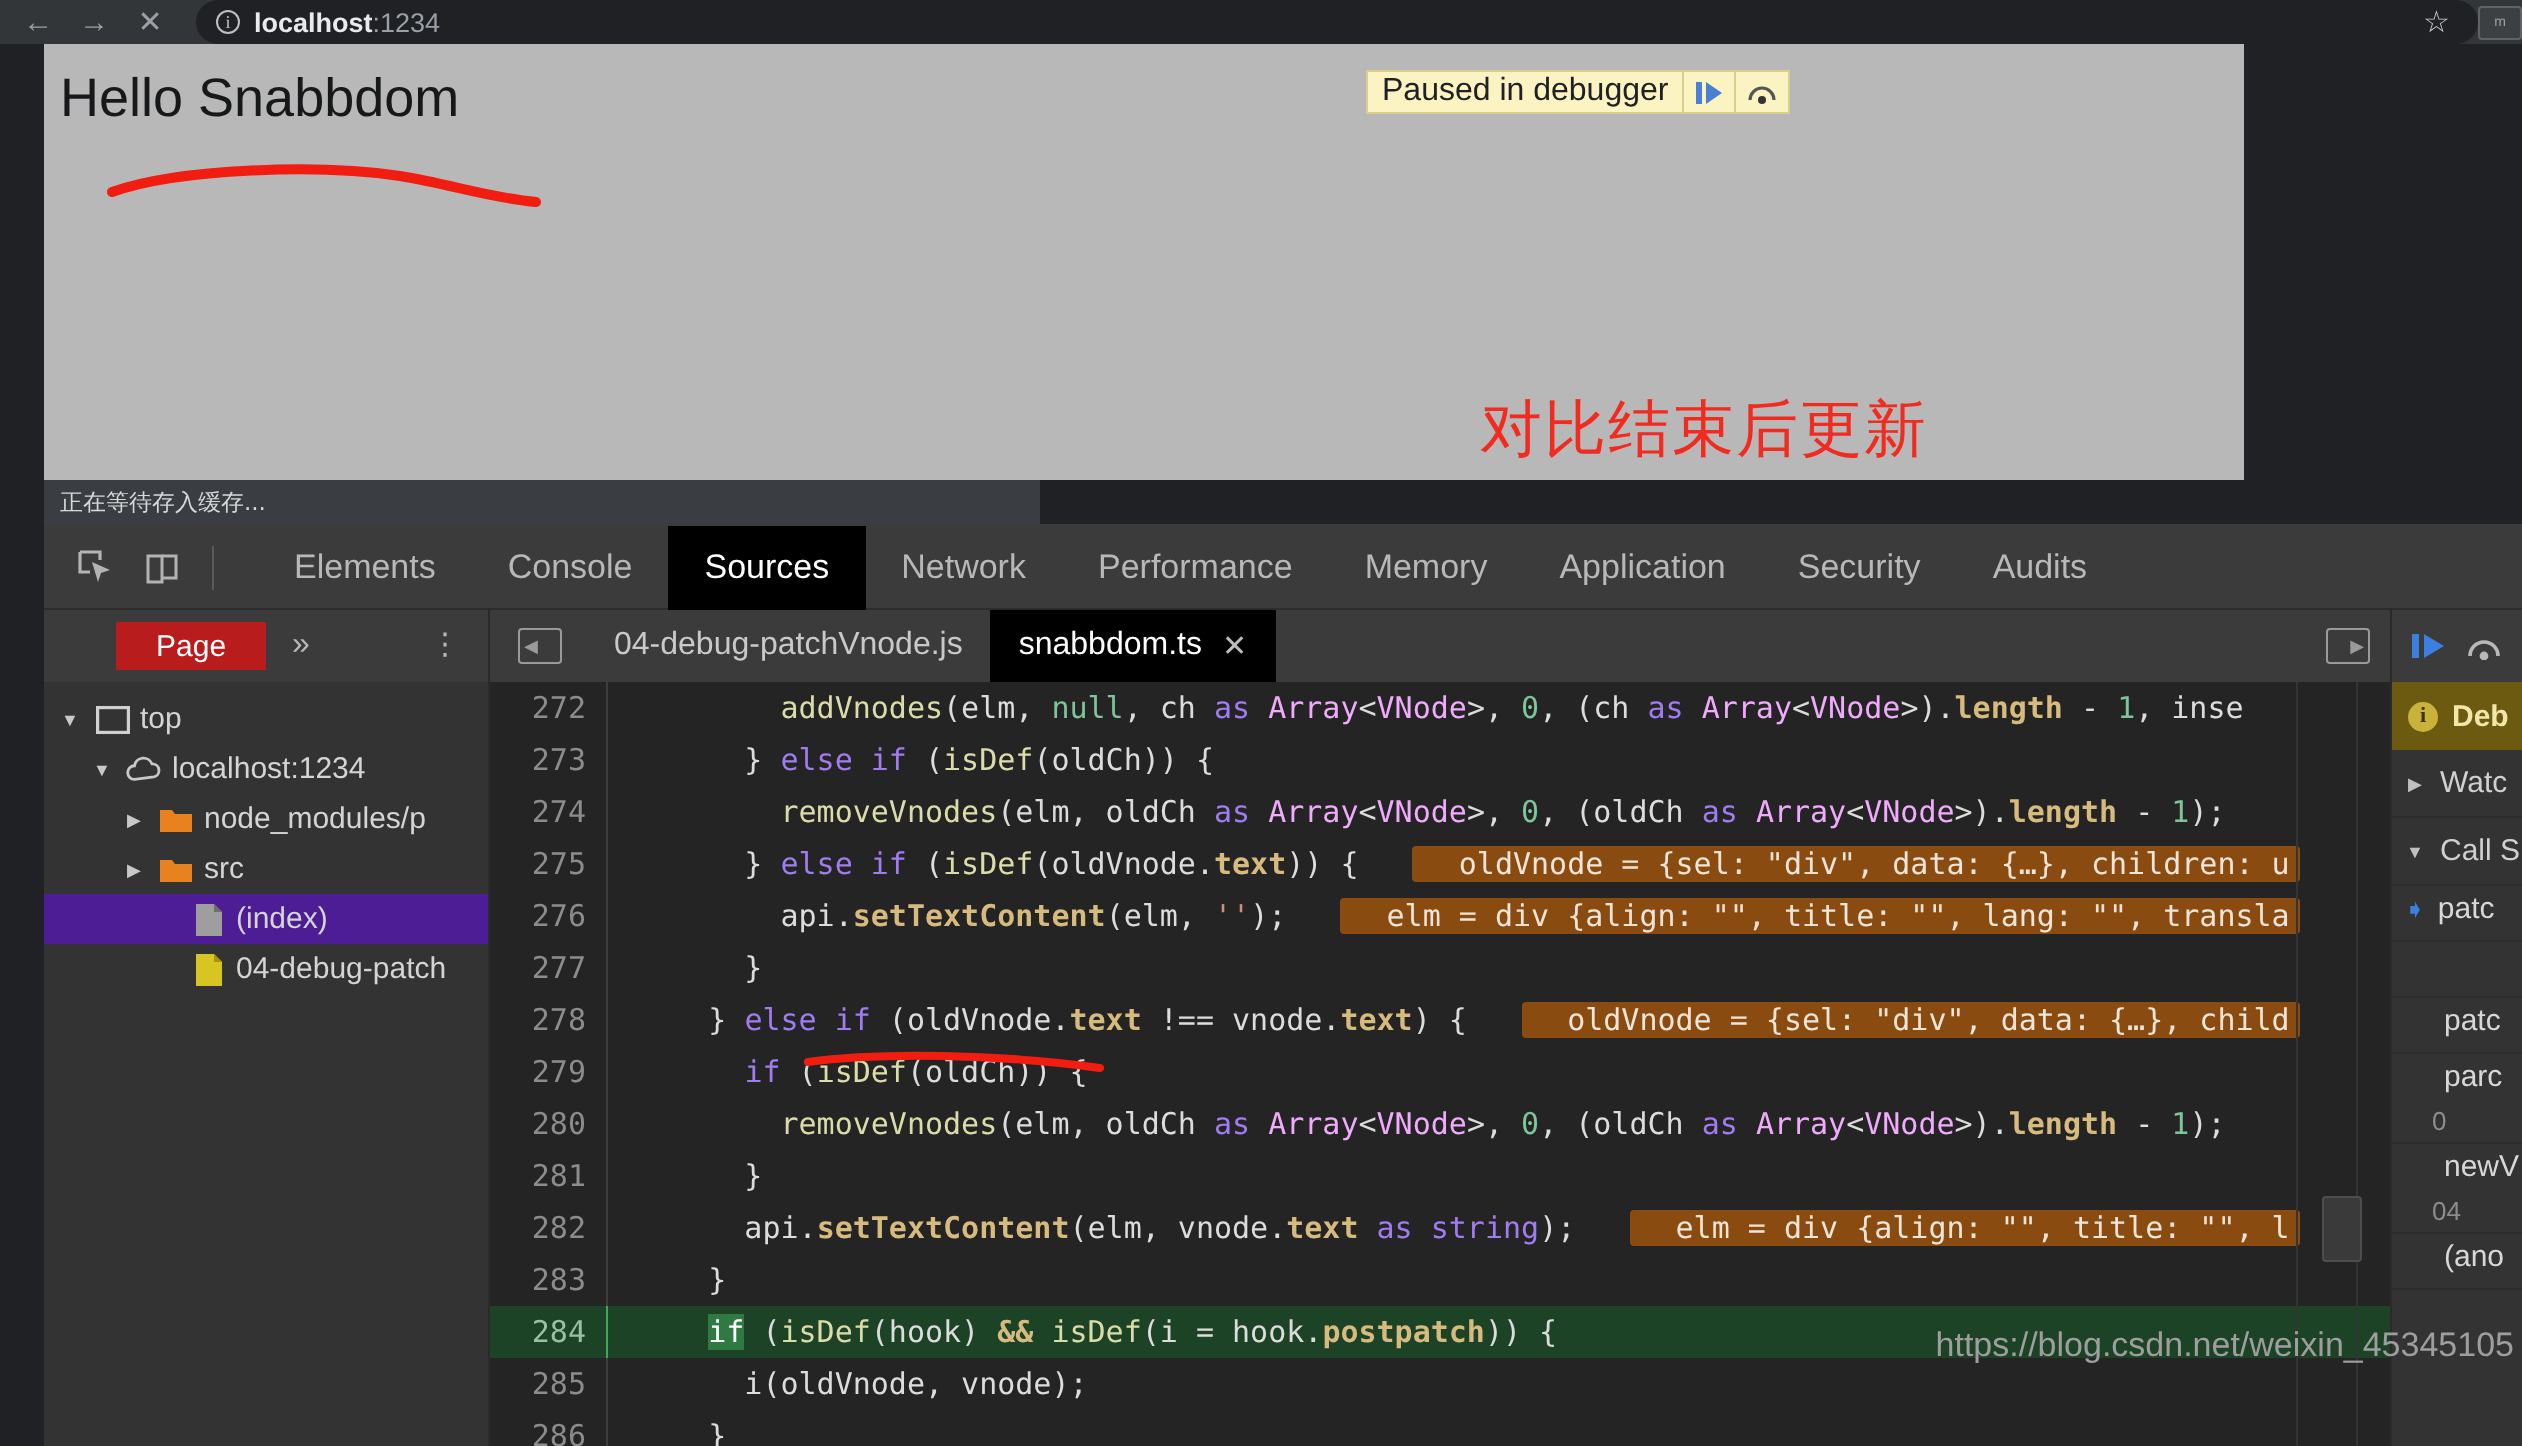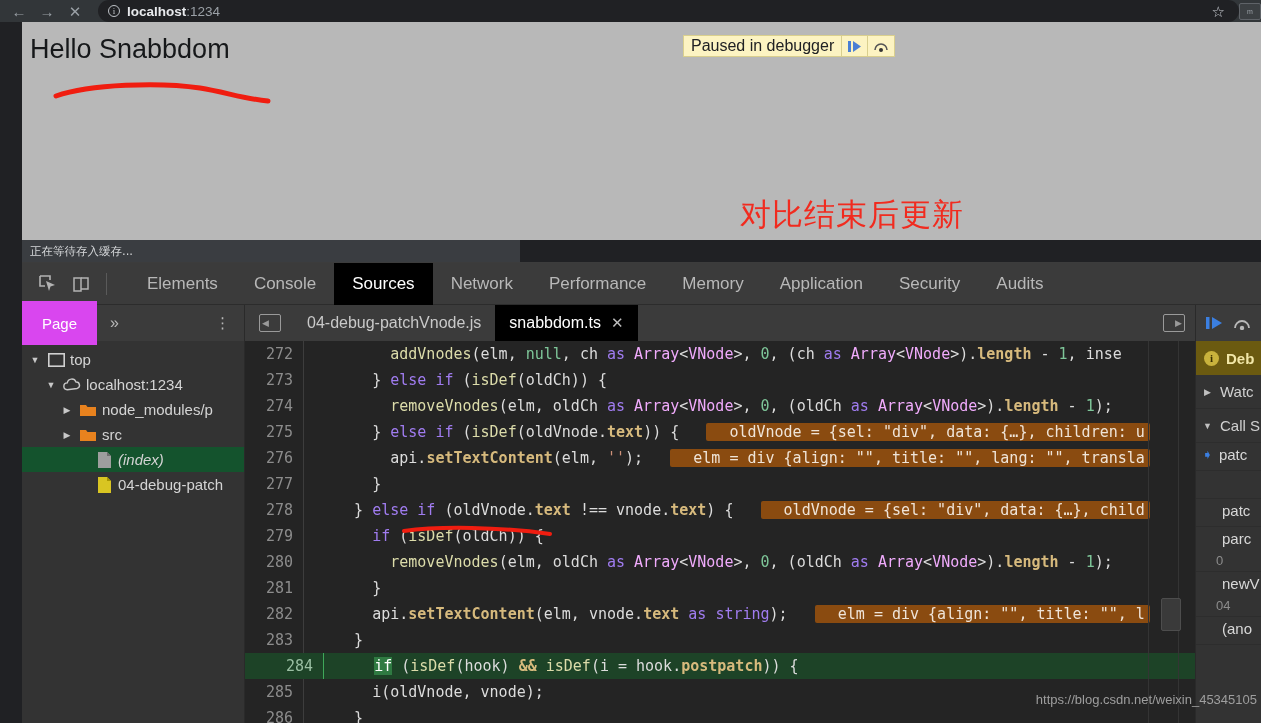--- a/index.html
+++ b/index.html
@@ -39,21 +39,21 @@
   .omni-right { display: flex; align-items: center; gap: 6px; padding-right: 4px; }
   .star-icon { color: #c7cad0; font-size: 15px; line-height: 1; }
   .ext-chip {
     width: 22px; height: 17px; background: #3c4043; border: 1px solid #5f6368;
     border-radius: 2px; font-size: 7px; color: #9aa0a6;
     display: flex; align-items: center; justify-content: center; overflow: hidden;
   }
 
   
   .viewport {
-    position: absolute; left: 22px; top: 22px; width: 1239px; height: 218px;
+    position: absolute; left: 22px; top: 22px; width: 1100px; height: 218px;
     background: #b8b8b8; overflow: hidden;
   }
   .page-heading {
     position: absolute; left: 8px; top: 12px;
     font-size: 27px; color: #16181a; font-weight: 400;
     font-family: "Liberation Sans", sans-serif;
   }
 
   
   .paused-bar {
@@ -105,31 +105,31 @@
     font-family: "Liberation Sans", sans-serif;
   }
   .dt-tab.active { background: #000; color: #fff; }
 
   .dt-body { display: flex; height: 419px; }
 
   
   .navigator { width: 223px; background: #333; border-right: 1px solid #2a2a2a; }
   .nav-head { height: 36px; display: flex; align-items: center; background: #3b3b3b; }
   .nav-tab {
-    background: #d946ef; color: #fff; font-size: 15px;
-    padding: 0 20px; height: 44px; display: flex; align-items: center;
+    background: #b91c1c; color: #fff; font-size: 15px;
+    padding: 0 20px; height: 24px; display: flex; align-items: center; margin-left: 36px;
   }
   .nav-more { color: #b8b8b8; font-size: 16px; padding: 0 13px; }
   .nav-kebab { color: #b8b8b8; font-size: 15px; margin-left: auto; padding-right: 14px; line-height: 0.9; }
   .tree { padding-top: 6px; font-size: 15px; color: #d4d4d4; }
   .tree-row {
     display: flex; align-items: center; height: 25px; gap: 5px;
     white-space: nowrap; overflow: hidden;
   }
-  .tree-row.sel { background: #14532d; font-style: italic; }
+  .tree-row.sel { background: #4c1d95; }
   .twisty { width: 14px; color: #c8c8c8; font-size: 9px; text-align: center; flex: 0 0 auto; }
   .ico { width: 18px; flex: 0 0 auto; display: flex; align-items: center; justify-content: center; }
   .lbl-italic { }
 
   
   .editor { flex: 1; background: #242424; position: relative; overflow: hidden; }
   .ed-tabbar { height: 36px; display: flex; align-items: center; background: #3b3b3b; }
   .ed-back {
     width: 22px; height: 18px; border: 1.5px solid #9a9a9a; border-radius: 2px;
     margin: 0 12px 0 14px; display: flex; align-items: center; color: #9a9a9a;
@@ -149,21 +149,21 @@
   }
 
   .code {
     position: absolute; left: 0; top: 36px; right: 0; bottom: 0;
     overflow: hidden;
     font-family: "DejaVu Sans Mono", "Liberation Mono", monospace;
     font-size: 15px; line-height: 26px; background: #242424;
   }
   .cline { display: flex; height: 26px; white-space: pre; }
   .cline.exec { background: #1d4327; }
-  .cline.exec .gutter { background: #1d4327; margin-left: 20px; }
+  .cline.exec .gutter { background: #1d4327; }
   .gutter {
     width: 58px; flex: 0 0 auto; text-align: right; padding-right: 10px;
     color: #8c8c8c; background: #242424; user-select: none;
   }
   .cline.exec .gutter { color: #9bbfa3; }
   .gbar { width: 1px; background: #3d3d3d; flex: 0 0 auto; }
   .cline.exec .gbar { background: #3fa85a; }
   .ctext { padding-left: 14px; color: #dcdcdc; }
   .kw { color: #a07cf0; }
   .fn { color: #dcdcaa; }
@@ -211,22 +211,22 @@
     min-height: 28px; display: flex; align-items: center; gap: 6px;
     padding: 3px 0 3px 6px; font-size: 15px; color: #d8d8d8;
     white-space: nowrap; overflow: hidden; border-bottom: 1px solid #2d2d2d;
     flex-direction: column; align-items: flex-start;
   }
   .cs-main { display: flex; align-items: center; gap: 6px; }
   .cs-sub { color: #8c8c8c; font-size: 13px; padding-left: 14px; }
   .cs-arrow { color: #3b7fe0; font-size: 13px; }
 
   .watermark {
-    position: absolute; right: 4px; bottom: 16px;
-    font-size: 13px; color: #9e9e9e; white-space: nowrap;
+    position: absolute; right: 4px; bottom: 40px;
+    font-size: 17px; color: #9e9e9e; white-space: nowrap;
     font-family: "Liberation Sans", sans-serif;
   }
 </style>
 </head>
 <body>
 
 <div id="app">
 
   <div class="browser-bar">
     <div class="nav-btns">

